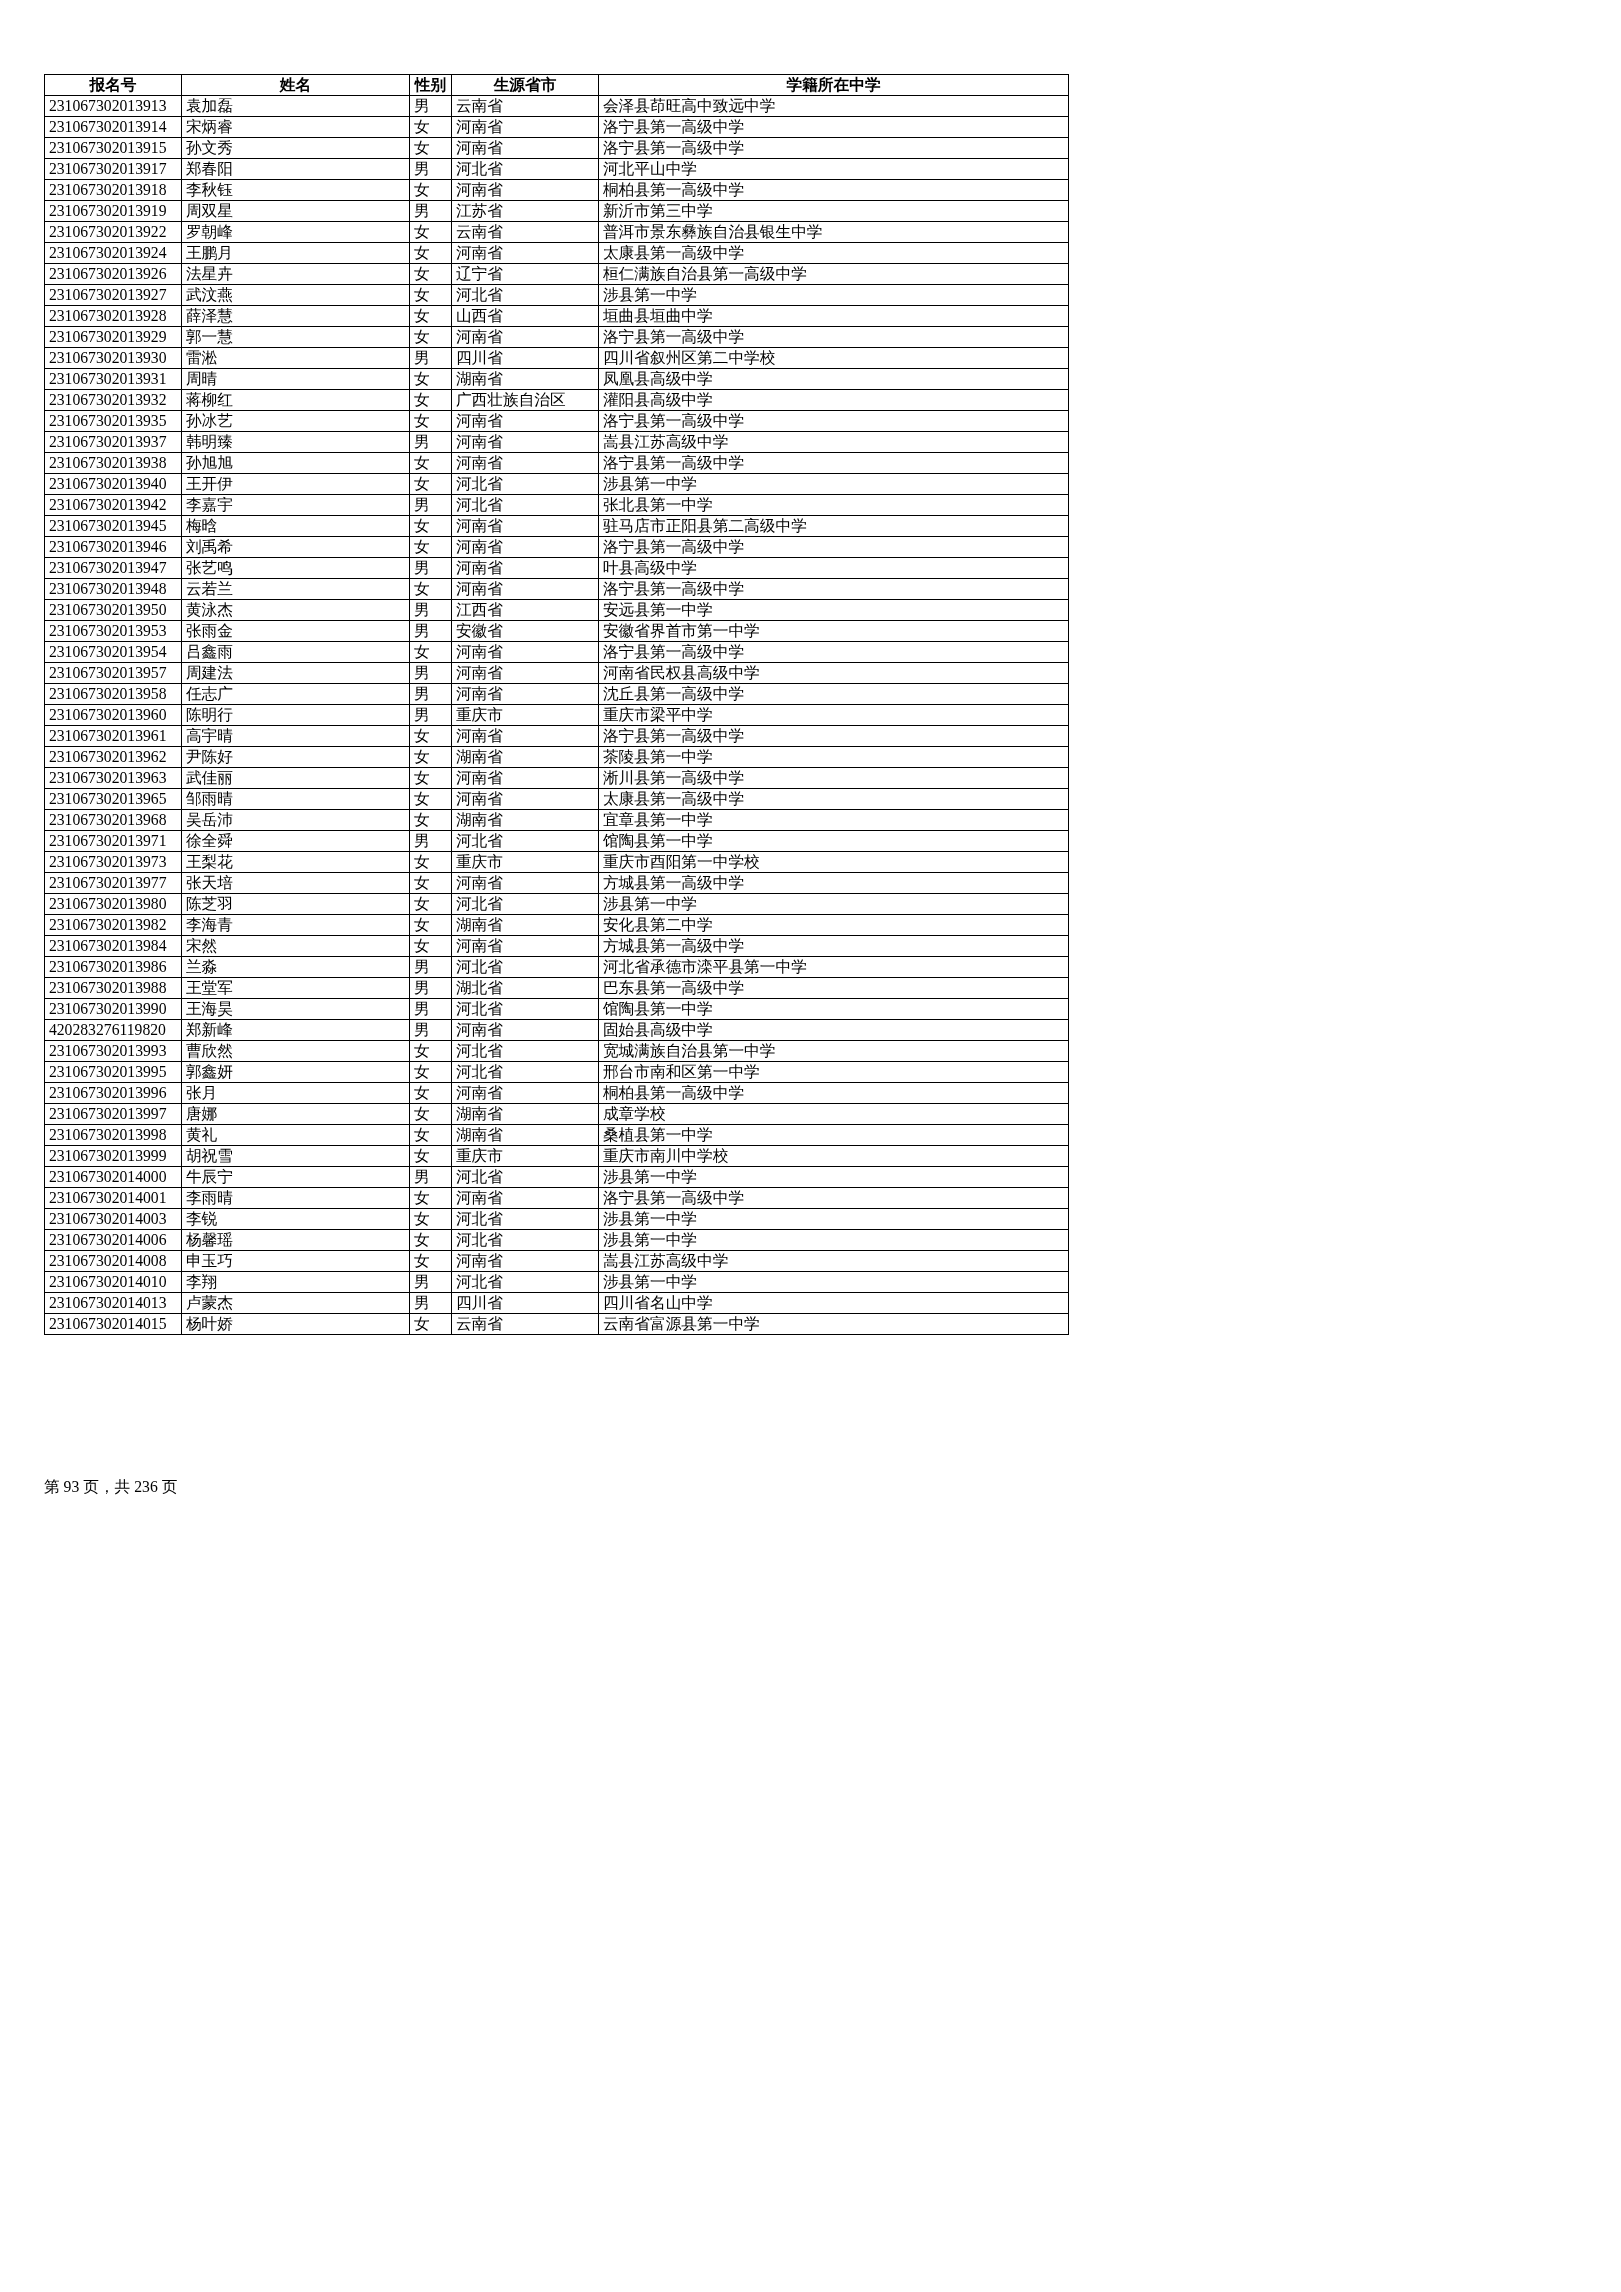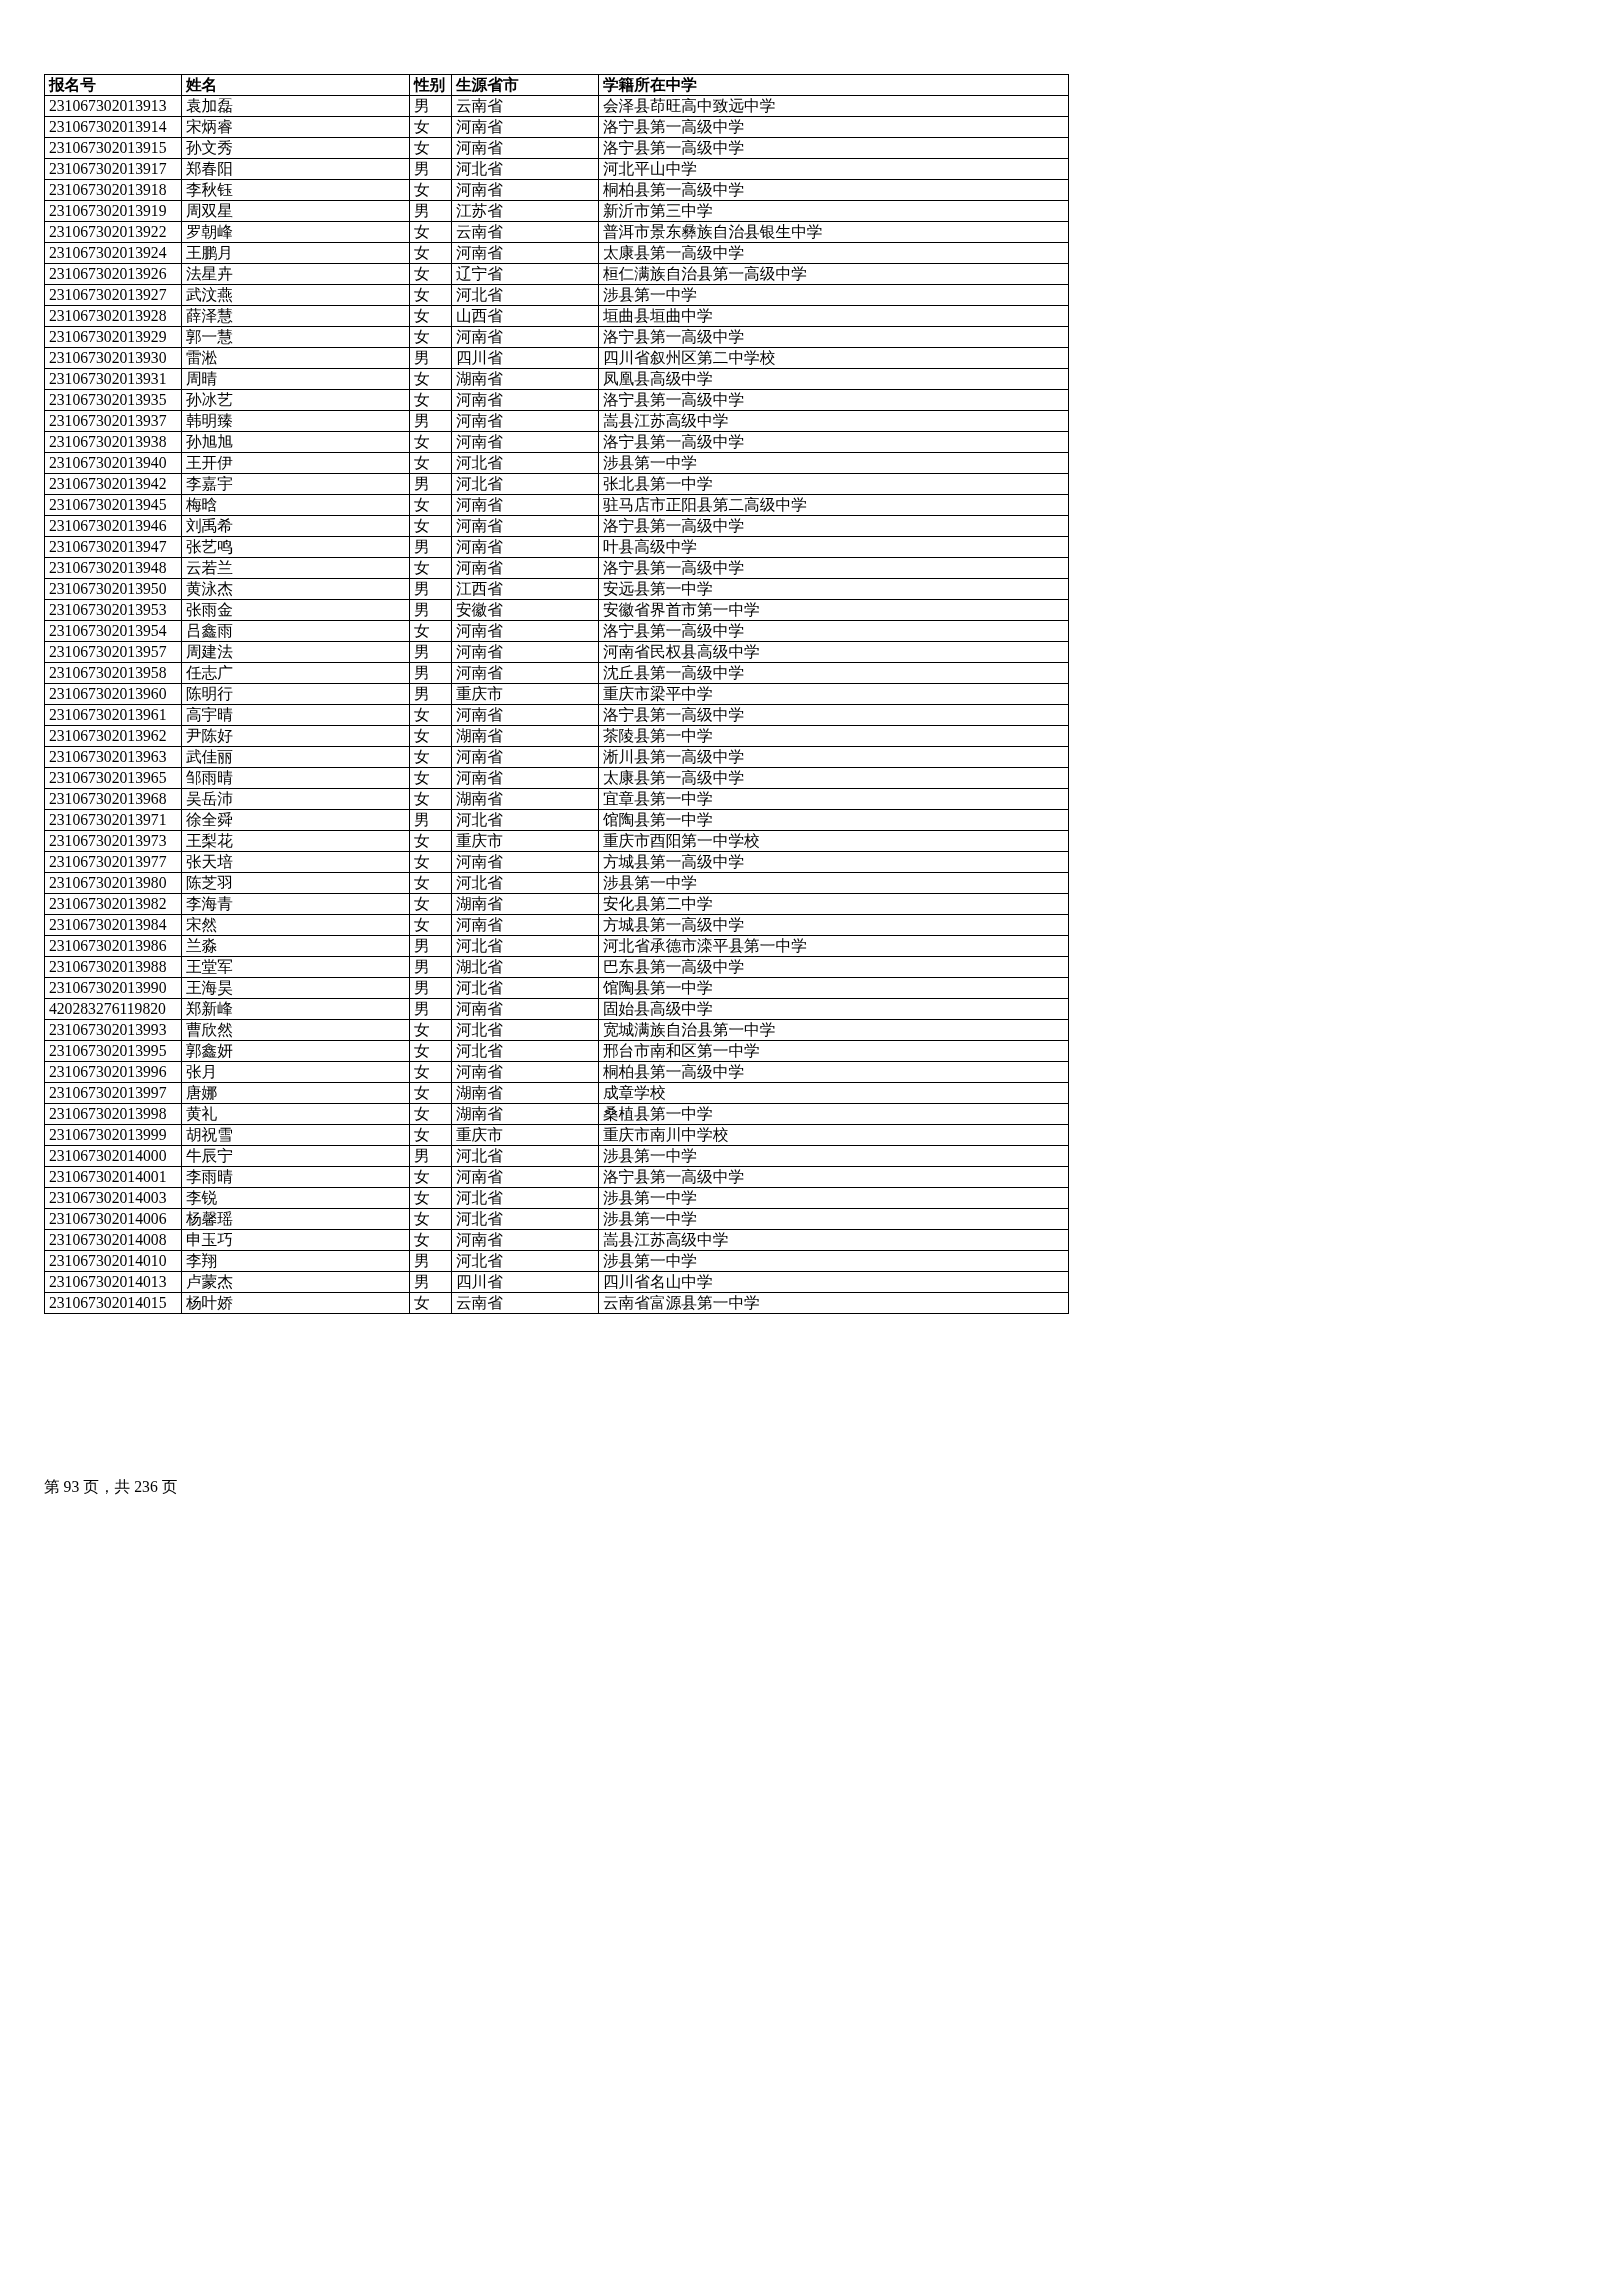--- a/index.html
+++ b/index.html
@@ -29,21 +29,21 @@
     border: 1px solid #000000;
     height: 20px;
     line-height: 20px;
     font-size: 15.7px;
     padding: 0 3.9px;
     text-align: left;
     vertical-align: middle;
     white-space: nowrap;
     overflow: hidden;
   }
-  .roster th { font-weight: bold; }
+  .roster th { font-weight: bold; text-align: center; }
   .page-footer {
     position: absolute;
     top: 1476px;
     left: 44px;
     width: 1025px;
     text-align: left;
     font-size: 15.7px;
     line-height: 21.6px;
   }
 </style>
@@ -162,20 +162,27 @@
           <td>四川省叙州区第二中学校</td>
         </tr>
         <tr>
           <td>231067302013931</td>
           <td>周晴</td>
           <td>女</td>
           <td>湖南省</td>
           <td>凤凰县高级中学</td>
         </tr>
         <tr>
+          <td>231067302013932</td>
+          <td>蒋柳红</td>
+          <td>女</td>
+          <td>广西壮族自治区</td>
+          <td>灌阳县高级中学</td>
+        </tr>
+        <tr>
           <td>231067302013935</td>
           <td>孙冰艺</td>
           <td>女</td>
           <td>河南省</td>
           <td>洛宁县第一高级中学</td>
         </tr>
         <tr>
           <td>231067302013937</td>
           <td>韩明臻</td>
           <td>男</td>

